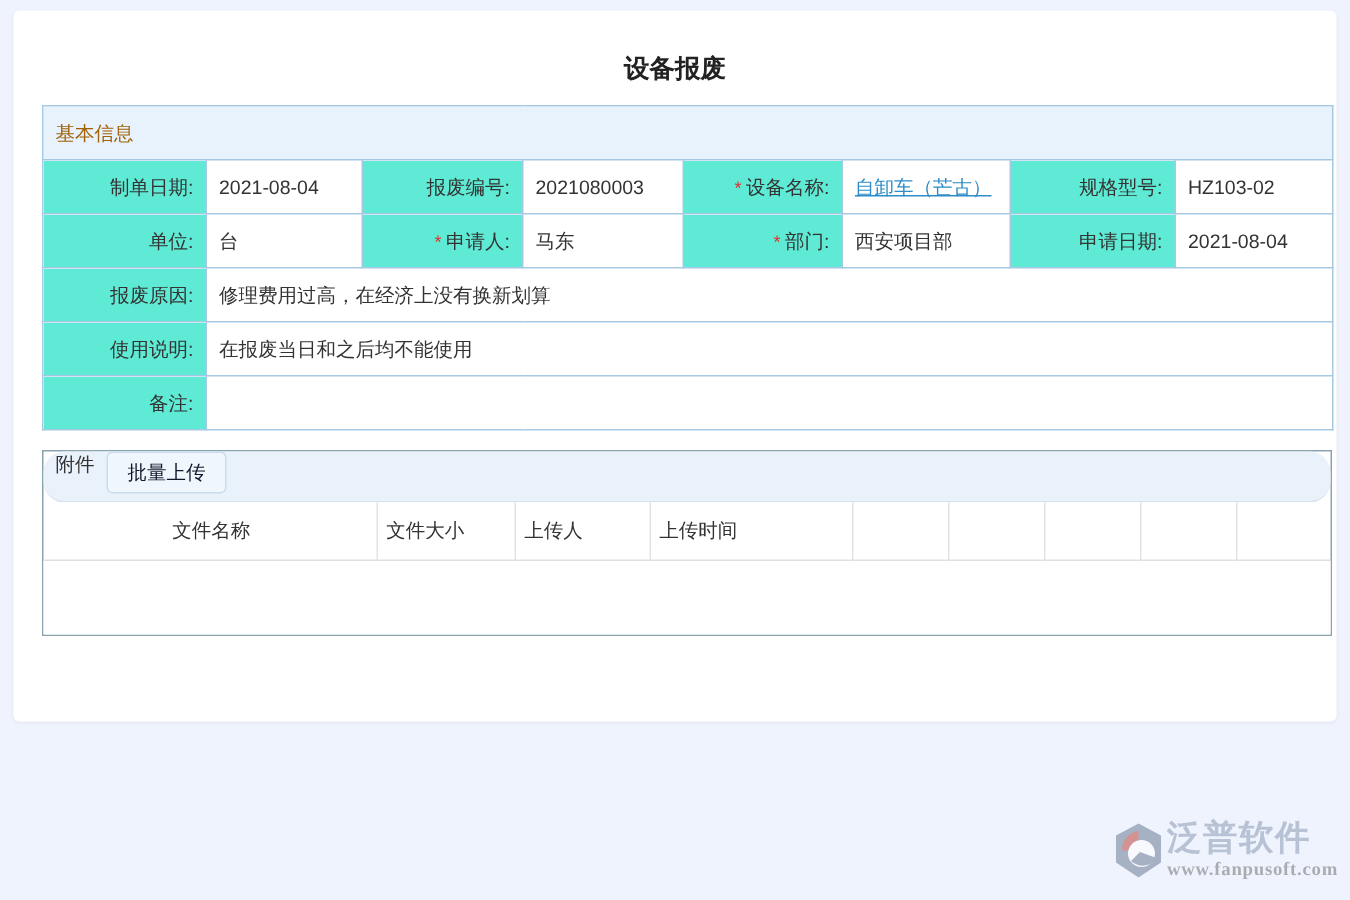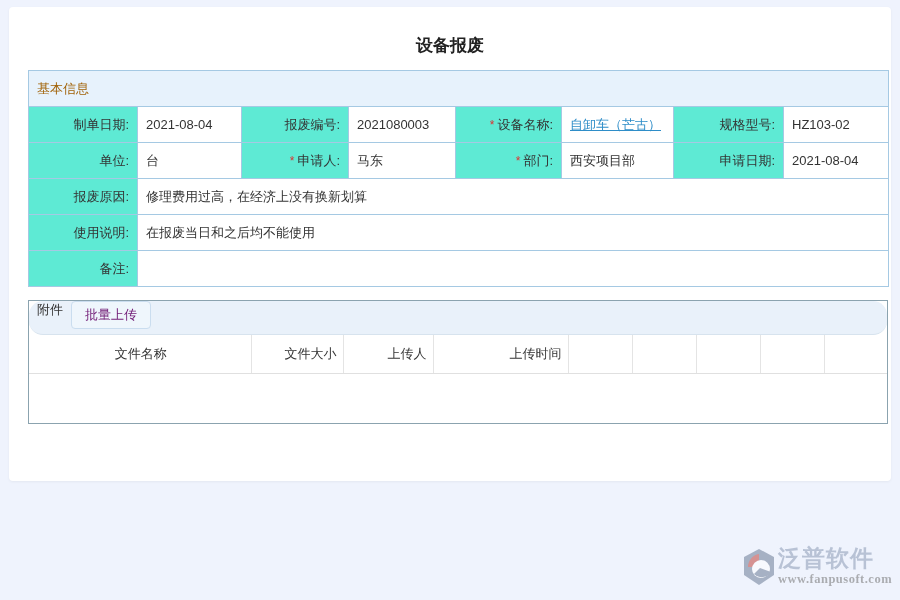--- a/index.html
+++ b/index.html
@@ -40,30 +40,30 @@
     margin:13px 19px 0 19px;width:858px;
     border:1px solid #8BA3AF;background:#fff;
   }
   .attach-hd{
     background:#E9F1FA;height:33px;display:flex;align-items:flex-start;
     padding-left:8px;gap:8px;border-bottom:1px solid #D7E3EE;border-radius:14px;
   }
   .attach-title{color:#333;}
   .upload-btn{
     background:#EFF6FC;border:1px solid #CADDEF;border-radius:4px;
-    color:#701a75;font-size:13px;padding:4px 13px;cursor:pointer;
+    color:#0f172a;font-size:13px;padding:4px 13px;cursor:pointer;
     font-family:inherit;
   }
   table.files{
     width:100%;border-collapse:collapse;table-layout:fixed;font-size:13px;
   }
   table.files th{
     font-weight:normal;color:#333;height:38px;
     border-right:1px solid #E4E4E4;border-bottom:1px solid #E0E0E0;
-    text-align:right;padding:0 6px;white-space:nowrap;overflow:hidden;
+    text-align:left;padding:0 6px;white-space:nowrap;overflow:hidden;
   }
   table.files th:first-child{text-align:center;padding-left:8px;}
   table.files th:last-child{border-right:none;}
   .files-empty{height:49px;background:#fff;}
   
   .brand{
     position:absolute;right:8px;bottom:8px;width:150px;height:46px;
     opacity:0.55;display:flex;align-items:flex-start;
   }
   .brand-icon{width:34px;height:38px;margin-top:2px;flex:0 0 auto;}

